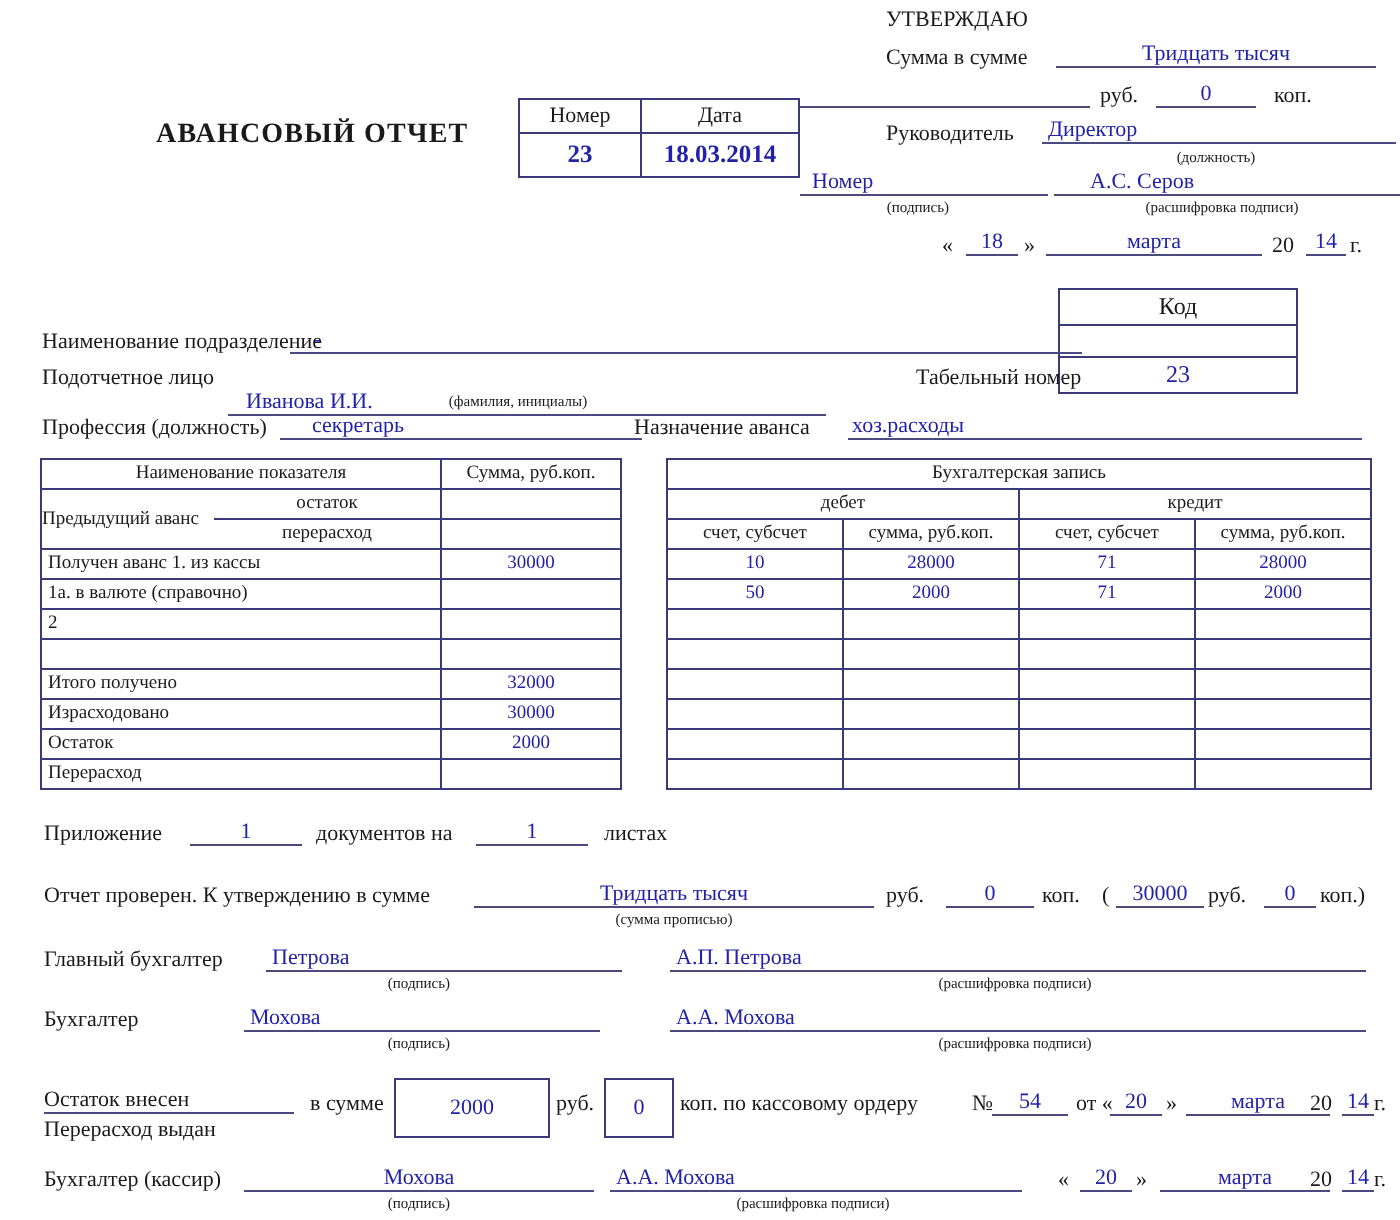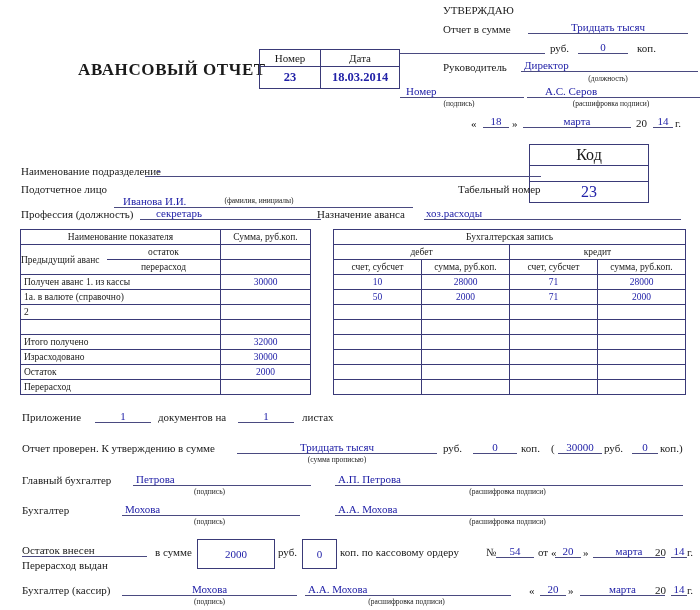--- a/index.html
+++ b/index.html
@@ -18,21 +18,21 @@
     height: 610px;
     overflow: hidden;
     background: #ffffff;
   }
   .abs { position: absolute; }
   .blue { color: #2222a8; }
 
   
   #title {
     left: 78px; top: 60px;
-    font-size: 17px;
+    font-size: 14px;
     font-weight: bold;
     letter-spacing: 0.6px;
     font-family: "Liberation Serif", "DejaVu Serif", serif;
   }
 
   
   #numdate {
     left: 259px; top: 49px;
     border-collapse: collapse;
   }
@@ -57,21 +57,21 @@
   
   #codebox {
     left: 529px; top: 144px;
     width: 120px;
     border-collapse: collapse;
   }
   #codebox td {
     border: 1px solid #3a3a78;
     height: 13px;
     text-align: center;
-    font-size: 16px;
+    font-size: 12px;
   }
 
   
   #maintable {
     left: 20px; top: 229px;
     border-collapse: collapse;
   }
   #maintable td, #maintable th {
     border: 1px solid #3a3a78;
     font-weight: normal;
@@ -145,21 +145,21 @@
       <td class="c1">23</td>
       <td class="c2">18.03.2014</td>
     </tr>
   </tbody>
     </table>
 
   <div class="abs" id="approve">
 
     <div class="row" style="left:0; top:0; font-size:11px;">УТВЕРЖДАЮ</div>
 
-    <div class="row" style="left:0; top:19px;">Отчет в сумме</div>
+    <div class="row" style="left:0; top:19px;">Сумма в сумме</div>
     <div class="fill" style="position:absolute; left:85px; top:17px; width:160px;">Тридцать тысяч</div>
 
     <div class="emptyfill" style="position:absolute; left:-43px; top:37px; width:145px;"></div>
     <div class="row" style="left:107px; top:38px;">руб.</div>
     <div class="fill" style="position:absolute; left:135px; top:37px; width:50px;">0</div>
     <div class="row" style="left:194px; top:38px;">коп.</div>
 
     <div class="row" style="left:0; top:57px;">Руководитель</div>
     <div class="fill" style="position:absolute; left:78px; top:55px; width:174px; text-align:left; padding-left:3px;">Директор</div>
     <div class="cap" style="left:78px; top:70px; width:174px;">(должность)</div>

